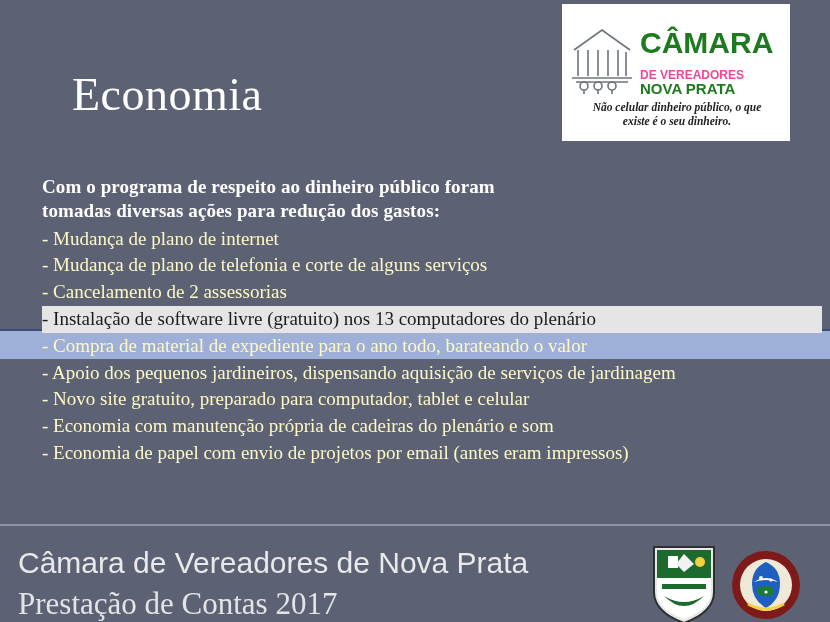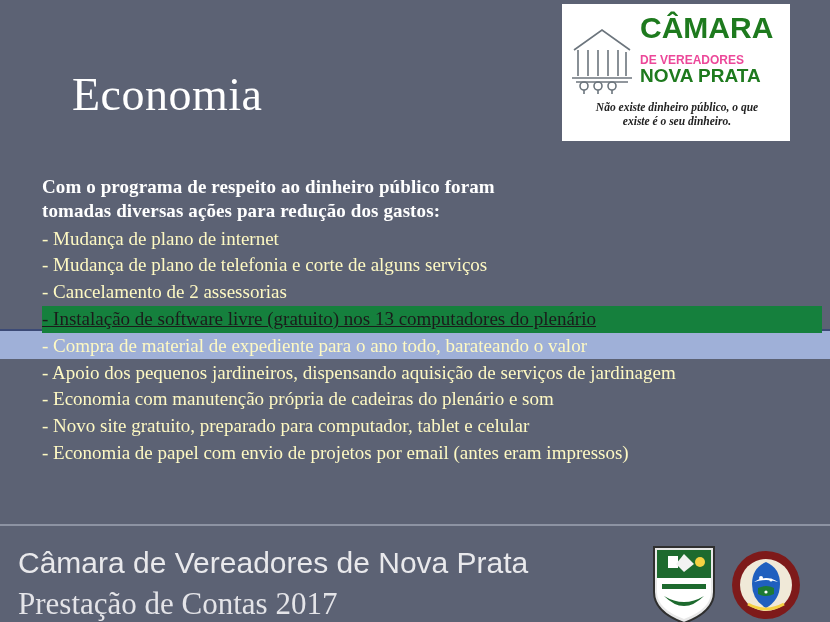--- a/index.html
+++ b/index.html
@@ -30,21 +30,21 @@
     width: 228px; height: 137px;
     background: #ffffff;
     overflow: hidden;
   }
   #logo-inner {
     position: relative;
     width: 100%; height: 100%;
   }
   .logo-text-wrap {
     position: absolute;
-    left: 78px; top: 9px;
+    left: 78px; top: 24px;
     width: 146px;
     text-align: left;
     line-height: 0.97;
   }
   .logo-camara {
     font-family: "Liberation Sans", sans-serif;
     font-weight: bold;
     font-size: 30px;
     color: #1e7a1e;
     letter-spacing: 0px;
@@ -54,21 +54,21 @@
     font-family: "Liberation Sans", sans-serif;
     font-weight: bold;
     font-size: 12px;
     color: #ec4899;
     display: block;
     margin-top: 13px;
   }
   .logo-nova-prata {
     font-family: "Liberation Sans", sans-serif;
     font-weight: bold;
-    font-size: 19px;
+    font-size: 15px;
     color: #1e7a1e;
     display: block;
     margin-top: 0px;
   }
   .logo-slogan {
     position: absolute;
     left: 6px; top: 96px;
     width: 218px;
     text-align: center;
     font-family: "Liberation Serif", serif;
@@ -117,23 +117,22 @@
   }
   ul.items li {
     font-family: "Liberation Serif", serif;
     font-size: 19px;
     color: #fef9c3;
     line-height: 1.41;
     white-space: nowrap;
     padding-left: 0px;
   }
   ul.items li.highlight {
-    background: #15803d;
+    background: #e5e5e5;
     color: #1b1b1b;
-    text-decoration: underline;
   }
 
   
   #selection-band {
     position: absolute;
     left: 0; top: 331px;
     width: 830px; height: 28px;
     background: #9fb0d8;
   }
   #selection-band-top {
@@ -200,21 +199,21 @@
           <circle cx="44" cy="66" r="4"></circle>
           <path d="M16 70 L16 74 M30 70 L30 74 M44 70 L44 74"></path>
         </g>
       </svg>
       <div class="logo-text-wrap">
         <span class="logo-camara">CÂMARA</span>
         <span class="logo-de-vereadores">DE VEREADORES</span>
         <span class="logo-nova-prata">NOVA PRATA</span>
       </div>
       <div class="logo-slogan">
-        <span>Não existe dinheiro público, o que</span><br>
+        <span>Não celular dinheiro público, o que</span><br>
         <span>existe é o seu dinheiro.</span>
       </div>
     </div>
   </div>
 
   <div id="title">Economia</div>
 
   <div id="selection-band-top"></div>
   <div id="selection-band"></div>
 
@@ -223,22 +222,22 @@
       <span>Com o programa de respeito ao dinheiro público foram</span><br>
       <span>tomadas diversas ações para redução dos gastos:</span>
     </p>
     <ul class="items">
       <li>- Mudança de plano de internet</li>
       <li>- Mudança de plano de telefonia e corte de alguns serviços</li>
       <li>- Cancelamento de 2 assessorias</li>
       <li class="highlight">- Instalação de software livre (gratuito) nos 13 computadores do plenário</li>
       <li>- Compra de material de expediente para o ano todo, barateando o valor</li>
       <li>- Apoio dos pequenos jardineiros, dispensando aquisição de serviços de jardinagem</li>
+      <li>- Novo site gratuito, preparado para computador, tablet e celular</li>
       <li>- Economia com manutenção própria de cadeiras do plenário e som</li>
-      <li>- Novo site gratuito, preparado para computador, tablet e celular</li>
       <li>- Economia de papel com envio de projetos por email (antes eram impressos)</li>
     </ul>
   </div>
 
   <div id="footer">
     <div id="footer-line"></div>
     <div id="footer-title">Câmara de Vereadores de Nova Prata</div>
     <div id="footer-sub">Prestação de Contas 2017</div>
 
     <svg class="emblem" id="emblem-city" viewBox="0 0 72 82">

